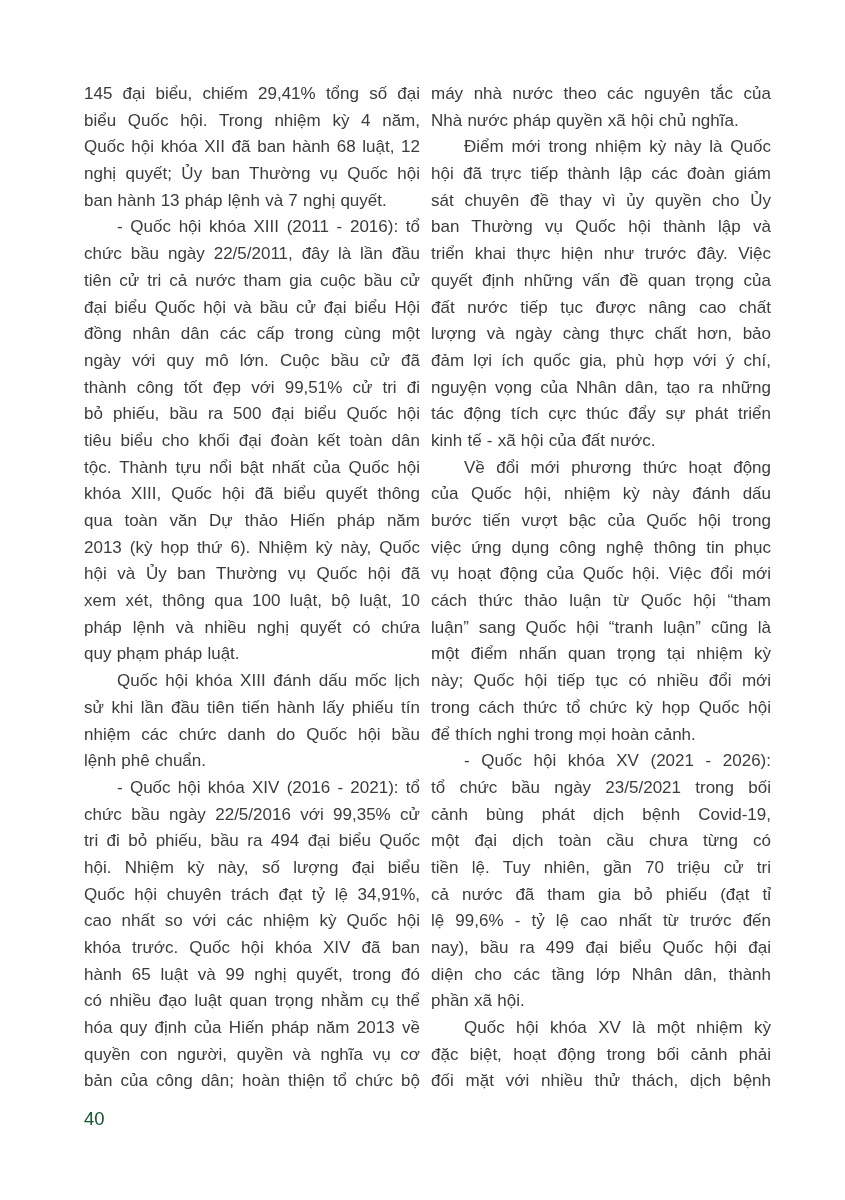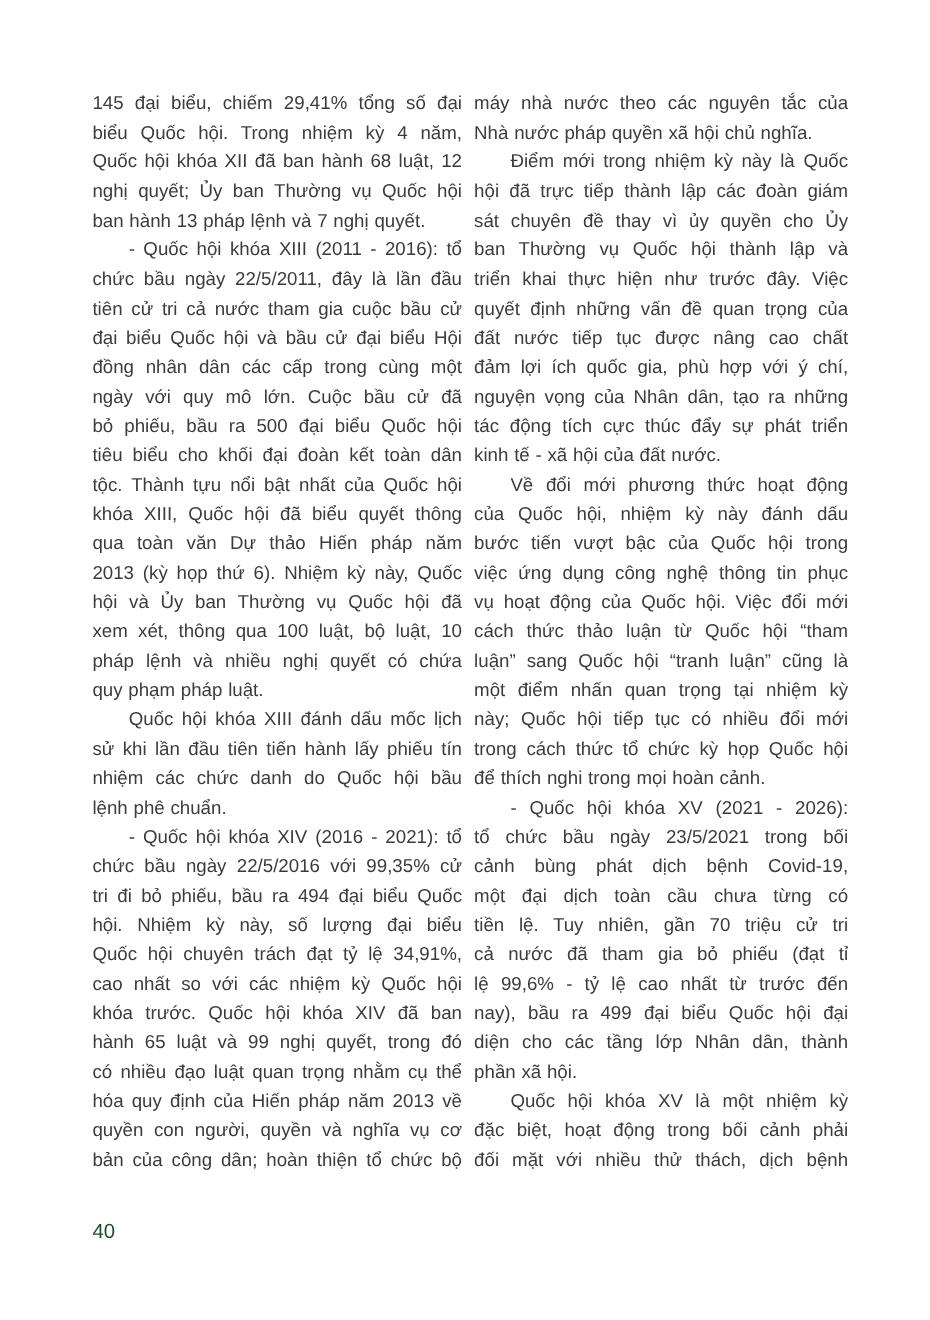--- a/index.html
+++ b/index.html
@@ -55,20 +55,21 @@
         <div class="line">nghị quyết; Ủy ban Thường vụ Quốc hội</div>
         <div class="line last">ban hành 13 pháp lệnh và 7 nghị quyết.</div>
       </div>
       <div class="paragraph">
         <div class="line indent">- Quốc hội khóa XIII (2011 - 2016): tổ</div>
         <div class="line">chức bầu ngày 22/5/2011, đây là lần đầu</div>
         <div class="line">tiên cử tri cả nước tham gia cuộc bầu cử</div>
         <div class="line">đại biểu Quốc hội và bầu cử đại biểu Hội</div>
         <div class="line">đồng nhân dân các cấp trong cùng một</div>
         <div class="line">ngày với quy mô lớn. Cuộc bầu cử đã</div>
+        <div class="line">thành công tốt đẹp với 99,51% cử tri đi</div>
         <div class="line">bỏ phiếu, bầu ra 500 đại biểu Quốc hội</div>
         <div class="line">tiêu biểu cho khối đại đoàn kết toàn dân</div>
         <div class="line">tộc. Thành tựu nổi bật nhất của Quốc hội</div>
         <div class="line">khóa XIII, Quốc hội đã biểu quyết thông</div>
         <div class="line">qua toàn văn Dự thảo Hiến pháp năm</div>
         <div class="line">2013 (kỳ họp thứ 6). Nhiệm kỳ này, Quốc</div>
         <div class="line">hội và Ủy ban Thường vụ Quốc hội đã</div>
         <div class="line">xem xét, thông qua 100 luật, bộ luật, 10</div>
         <div class="line">pháp lệnh và nhiều nghị quyết có chứa</div>
         <div class="line last">quy phạm pháp luật.</div>
@@ -100,20 +101,21 @@
         <div class="line last">Nhà nước pháp quyền xã hội chủ nghĩa.</div>
       </div>
       <div class="paragraph">
         <div class="line indent">Điểm mới trong nhiệm kỳ này là Quốc</div>
         <div class="line">hội đã trực tiếp thành lập các đoàn giám</div>
         <div class="line">sát chuyên đề thay vì ủy quyền cho Ủy</div>
         <div class="line">ban Thường vụ Quốc hội thành lập và</div>
         <div class="line">triển khai thực hiện như trước đây. Việc</div>
         <div class="line">quyết định những vấn đề quan trọng của</div>
         <div class="line">đất nước tiếp tục được nâng cao chất</div>
+        <div class="line">lượng và ngày càng thực chất hơn, bảo</div>
         <div class="line">đảm lợi ích quốc gia, phù hợp với ý chí,</div>
         <div class="line">nguyện vọng của Nhân dân, tạo ra những</div>
         <div class="line">tác động tích cực thúc đẩy sự phát triển</div>
         <div class="line last">kinh tế - xã hội của đất nước.</div>
       </div>
       <div class="paragraph">
         <div class="line indent">Về đổi mới phương thức hoạt động</div>
         <div class="line">của Quốc hội, nhiệm kỳ này đánh dấu</div>
         <div class="line">bước tiến vượt bậc của Quốc hội trong</div>
         <div class="line">việc ứng dụng công nghệ thông tin phục</div>

